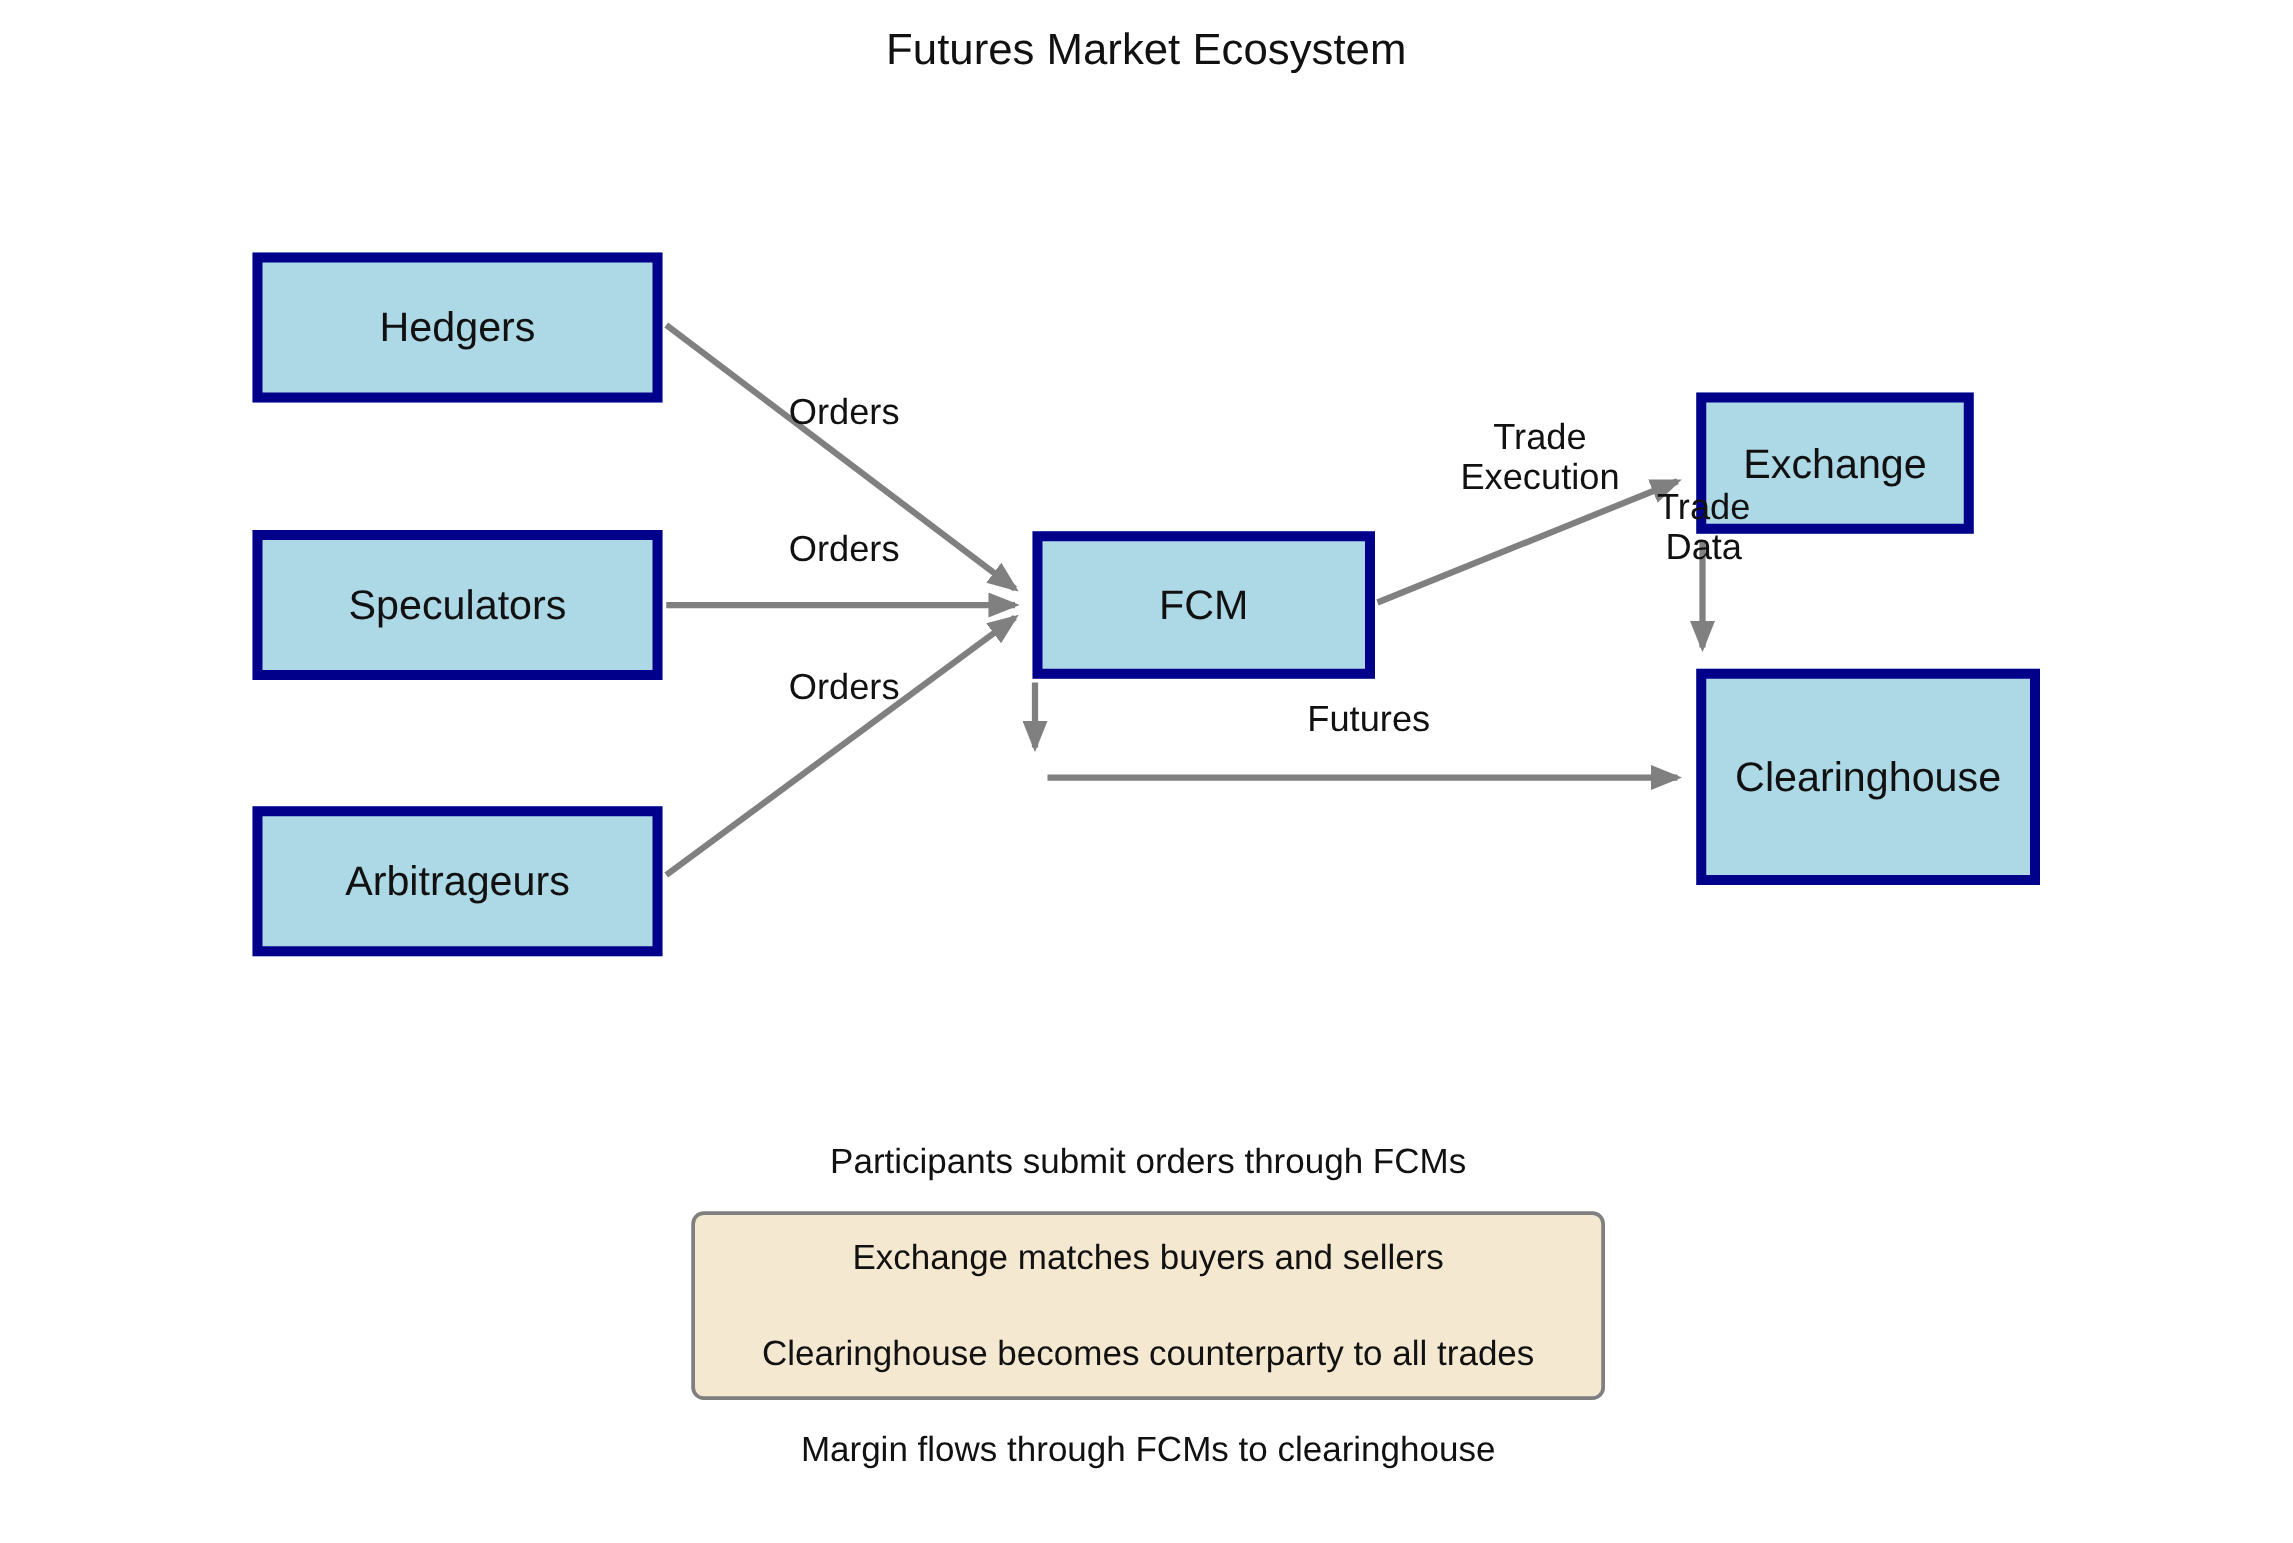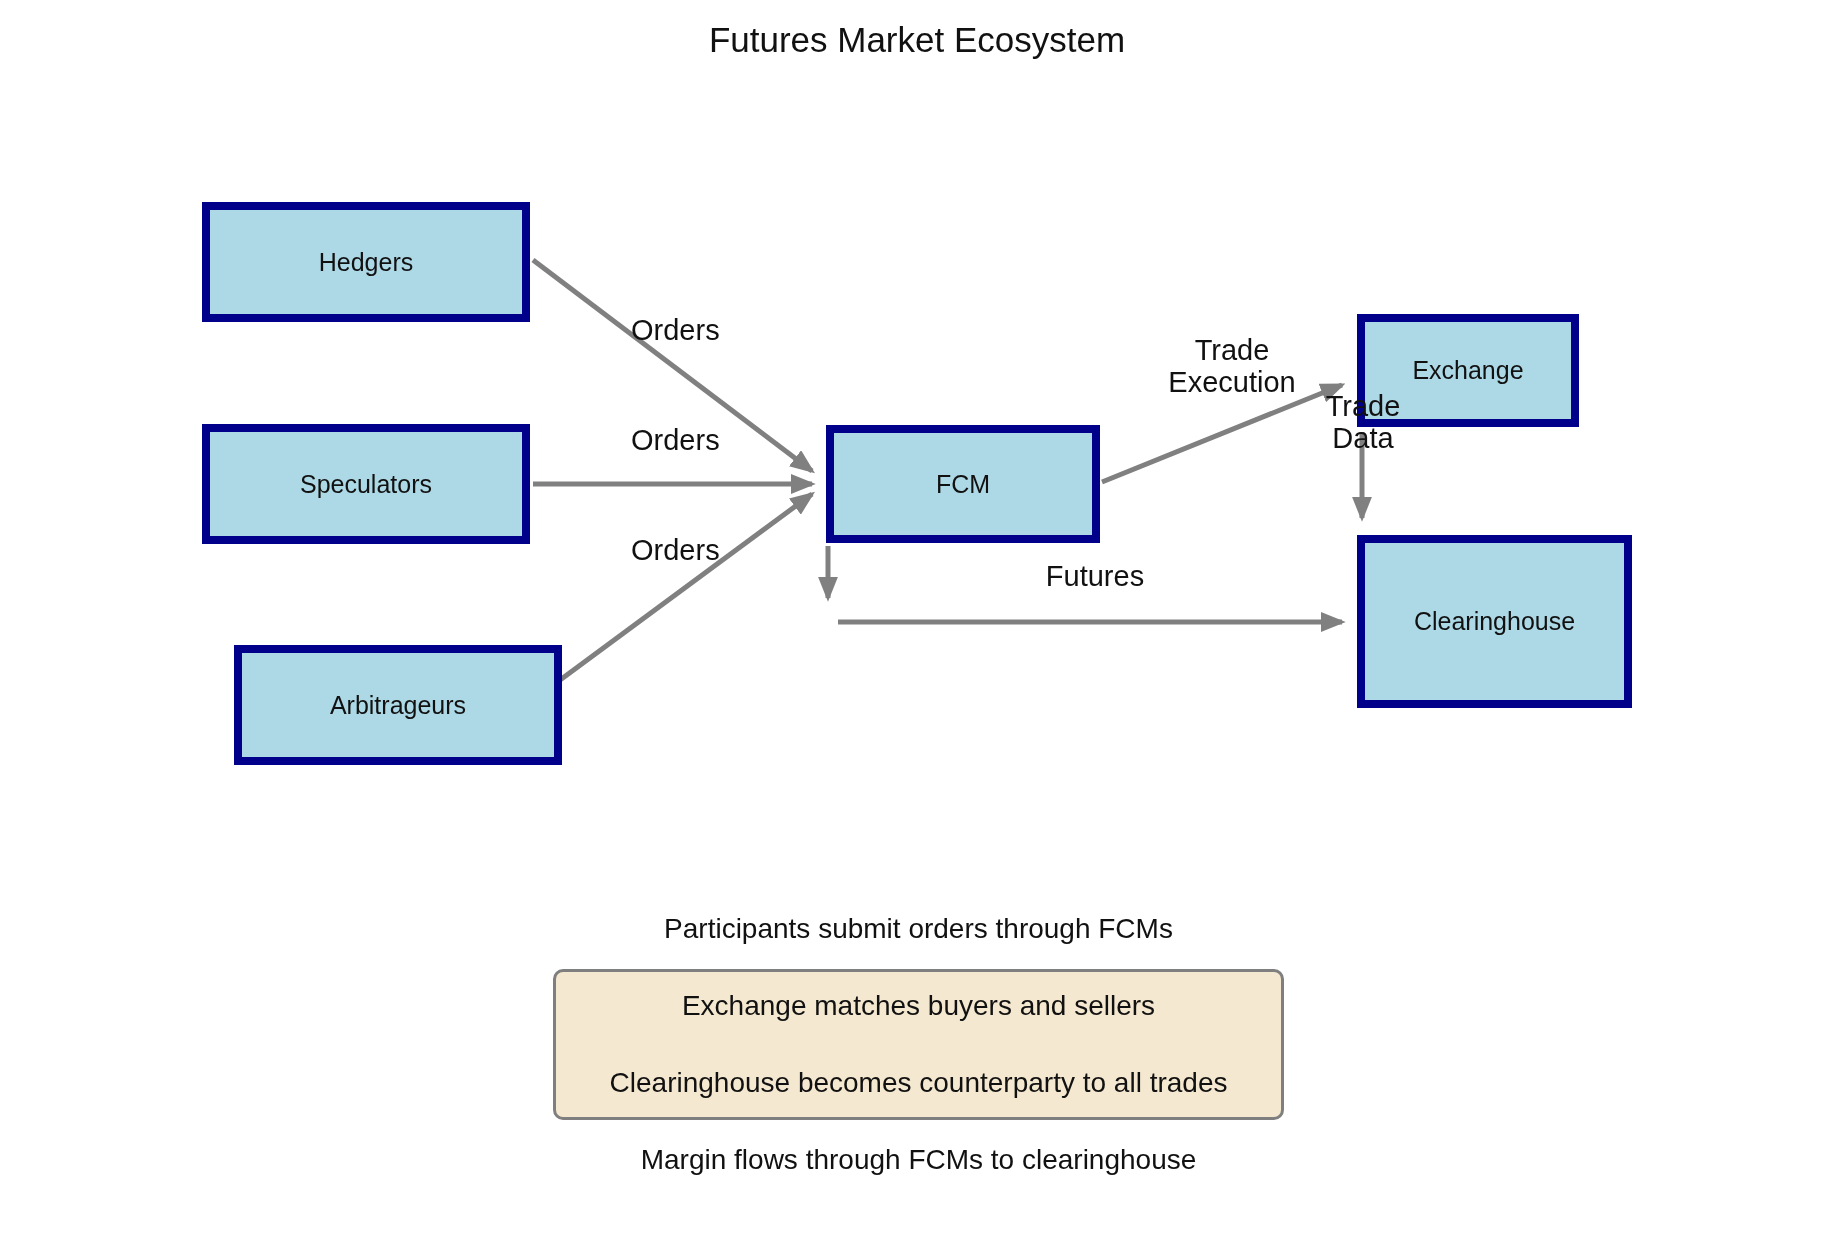--- a/index.html
+++ b/index.html
@@ -24,25 +24,25 @@
     position:absolute;left:0;top:20px;width:1834px;
     text-align:center;font-size:35px;font-weight:400;
     color:var(--c-text);
   }
   .node{
     position:absolute;
     box-sizing:border-box;
     background:var(--c-node-fill);
     border:8px solid var(--c-node-border);
     display:flex;align-items:center;justify-content:center;
-    font-size:25px;color:var(--c-text);
+    font-size:33px;color:var(--c-text);
   }
   .node-hedgers{left:202px;top:202px;width:328px;height:120px;}
   .node-speculators{left:202px;top:424px;width:328px;height:120px;}
-  .node-arbitrageurs{left:202px;top:645px;width:328px;height:120px;margin-left:32px;}
+  .node-arbitrageurs{left:202px;top:645px;width:328px;height:120px;}
   .node-fcm{left:826px;top:425px;width:274px;height:118px;}
   .node-exchange{left:1357px;top:314px;width:222px;height:113px;}
   .node-clearinghouse{left:1357px;top:535px;width:275px;height:173px;}
   .arrow-layer{
     position:absolute;left:0;top:0;width:1834px;height:1234px;
   }
   .edge-label{
     position:absolute;
     font-size:29px;line-height:32px;color:var(--c-text);
     white-space:pre-line;

